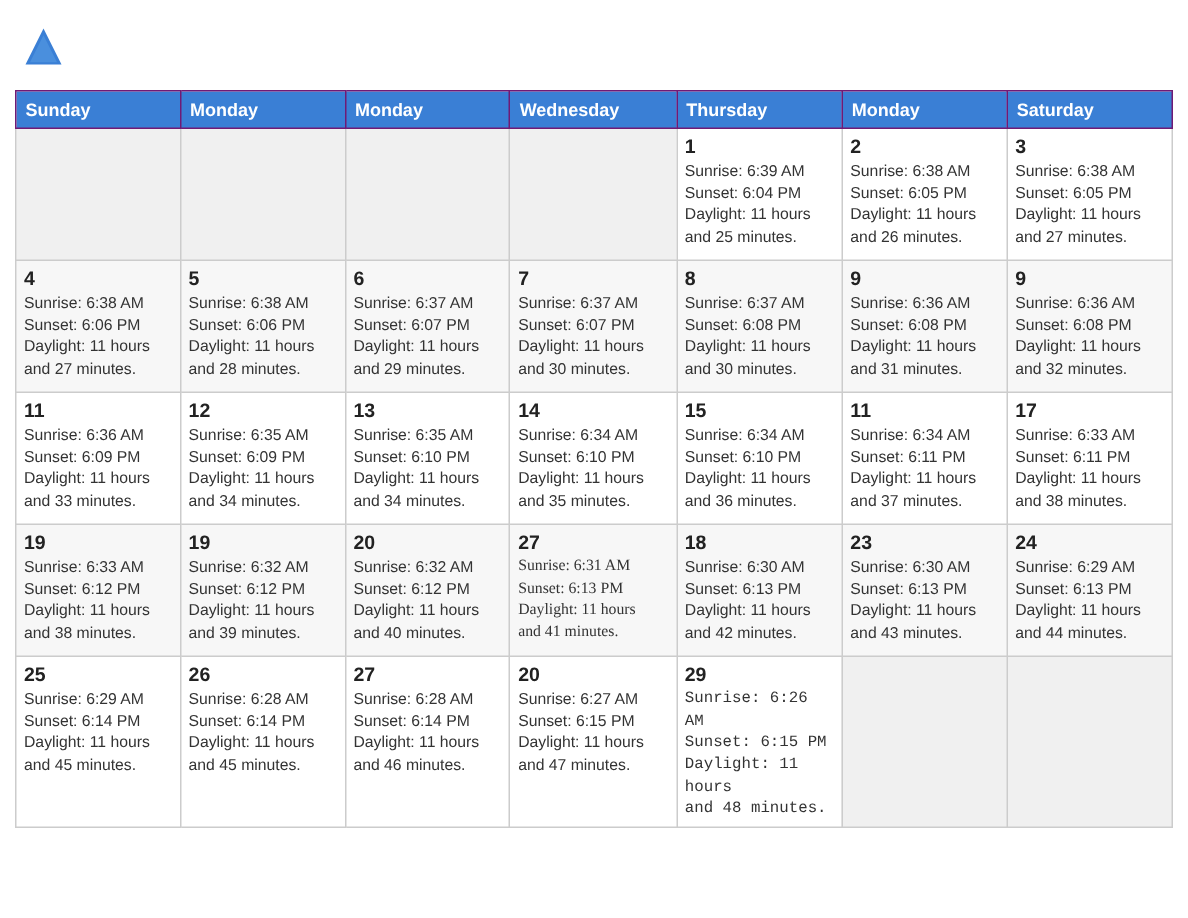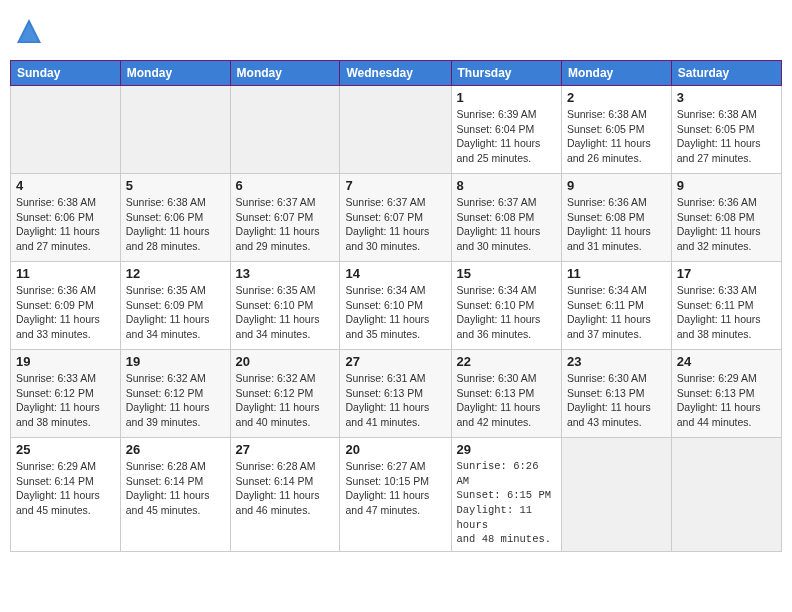--- a/index.html
+++ b/index.html
@@ -266,27 +266,27 @@
         </td>
         <td>
           <div class="day-number">20</div>
           <div class="day-info" style="white-space: pre-line;">Sunrise: 6:32 AM
 Sunset: 6:12 PM
 Daylight: 11 hours
 and 40 minutes.</div>
         </td>
         <td>
           <div class="day-number">27</div>
-          <div class="day-info" style="white-space: pre-line;">Sunrise: 6:31 AM
+          <div class="day-info" style="white-space: pre-line; font-family: Liberation Serif, serif;">Sunrise: 6:31 AM
 Sunset: 6:13 PM
 Daylight: 11 hours
 and 41 minutes.</div>
         </td>
         <td>
-          <div class="day-number">22</div>
+          <div class="day-number">18</div>
           <div class="day-info" style="white-space: pre-line;">Sunrise: 6:30 AM
 Sunset: 6:13 PM
 Daylight: 11 hours
 and 42 minutes.</div>
         </td>
         <td>
           <div class="day-number">23</div>
           <div class="day-info" style="white-space: pre-line;">Sunrise: 6:30 AM
 Sunset: 6:13 PM
 Daylight: 11 hours
@@ -318,21 +318,21 @@
         <td>
           <div class="day-number">27</div>
           <div class="day-info" style="white-space: pre-line;">Sunrise: 6:28 AM
 Sunset: 6:14 PM
 Daylight: 11 hours
 and 46 minutes.</div>
         </td>
         <td>
           <div class="day-number">20</div>
           <div class="day-info" style="white-space: pre-line;">Sunrise: 6:27 AM
-Sunset: 10:15 PM
+Sunset: 6:15 PM
 Daylight: 11 hours
 and 47 minutes.</div>
         </td>
         <td>
           <div class="day-number">29</div>
           <div class="day-info" style="white-space: pre-line; font-family: Liberation Mono, monospace;">Sunrise: 6:26 AM
 Sunset: 6:15 PM
 Daylight: 11 hours
 and 48 minutes.</div>
         </td>

